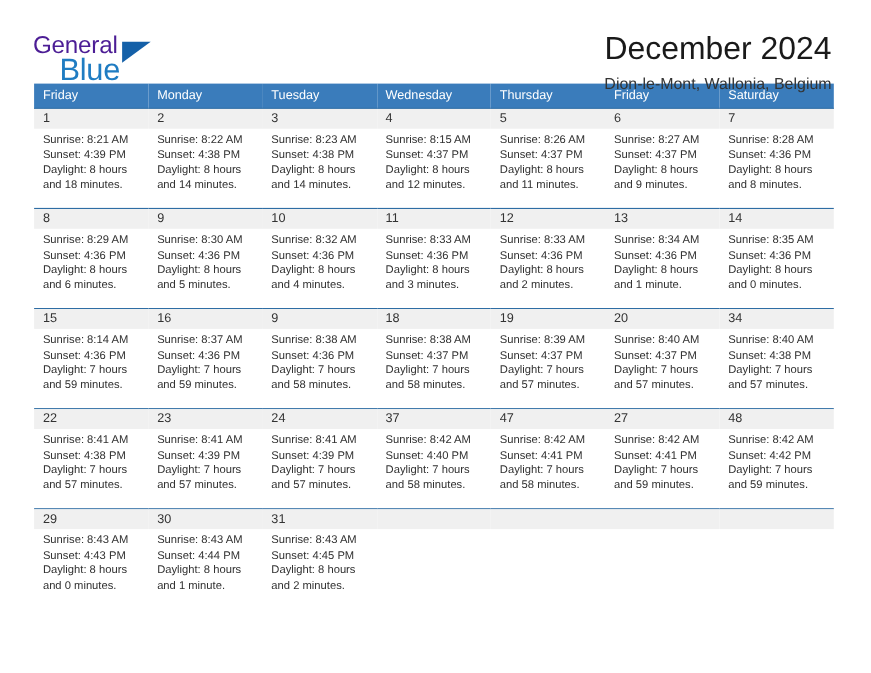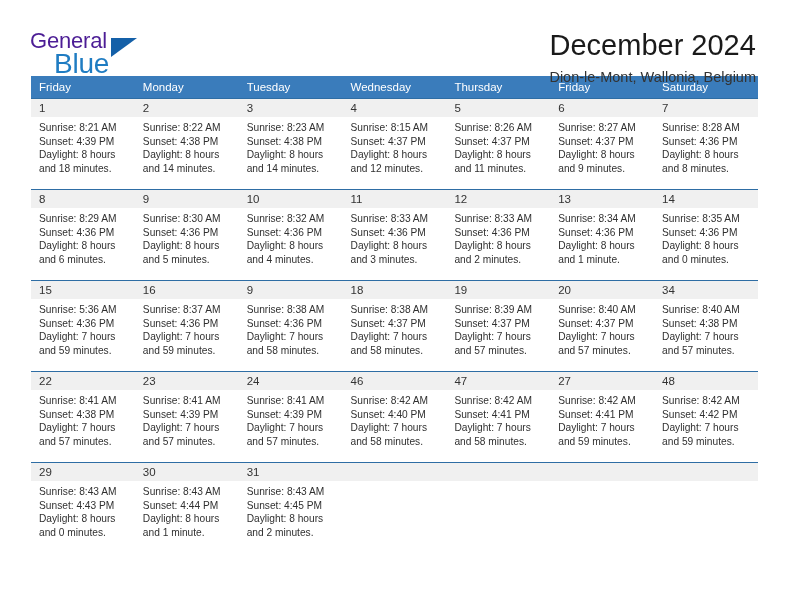--- a/index.html
+++ b/index.html
@@ -319,21 +319,21 @@
           </div>
             </div>
           </td>
       </tr>
 
       <tr class="week">
         <td>
             <div class="cell-inner">
           <div class="daynum">15</div>
           <div class="details">
-            <div>Sunrise: 5:36 AM</div>
+            <div>Sunrise: 8:14 AM</div>
             <div>Sunset: 4:36 PM</div>
             <div>Daylight: 7 hours</div>
             <div>and 59 minutes.</div>
           </div>
             </div>
           </td>
         <td>
             <div class="cell-inner">
           <div class="daynum">16</div>
           <div class="details">
@@ -430,21 +430,21 @@
           <div class="details">
             <div>Sunrise: 8:41 AM</div>
             <div>Sunset: 4:39 PM</div>
             <div>Daylight: 7 hours</div>
             <div>and 57 minutes.</div>
           </div>
             </div>
           </td>
         <td>
             <div class="cell-inner">
-          <div class="daynum">46</div>
+          <div class="daynum">37</div>
           <div class="details">
             <div>Sunrise: 8:42 AM</div>
             <div>Sunset: 4:40 PM</div>
             <div>Daylight: 7 hours</div>
             <div>and 58 minutes.</div>
           </div>
             </div>
           </td>
         <td>
             <div class="cell-inner">

